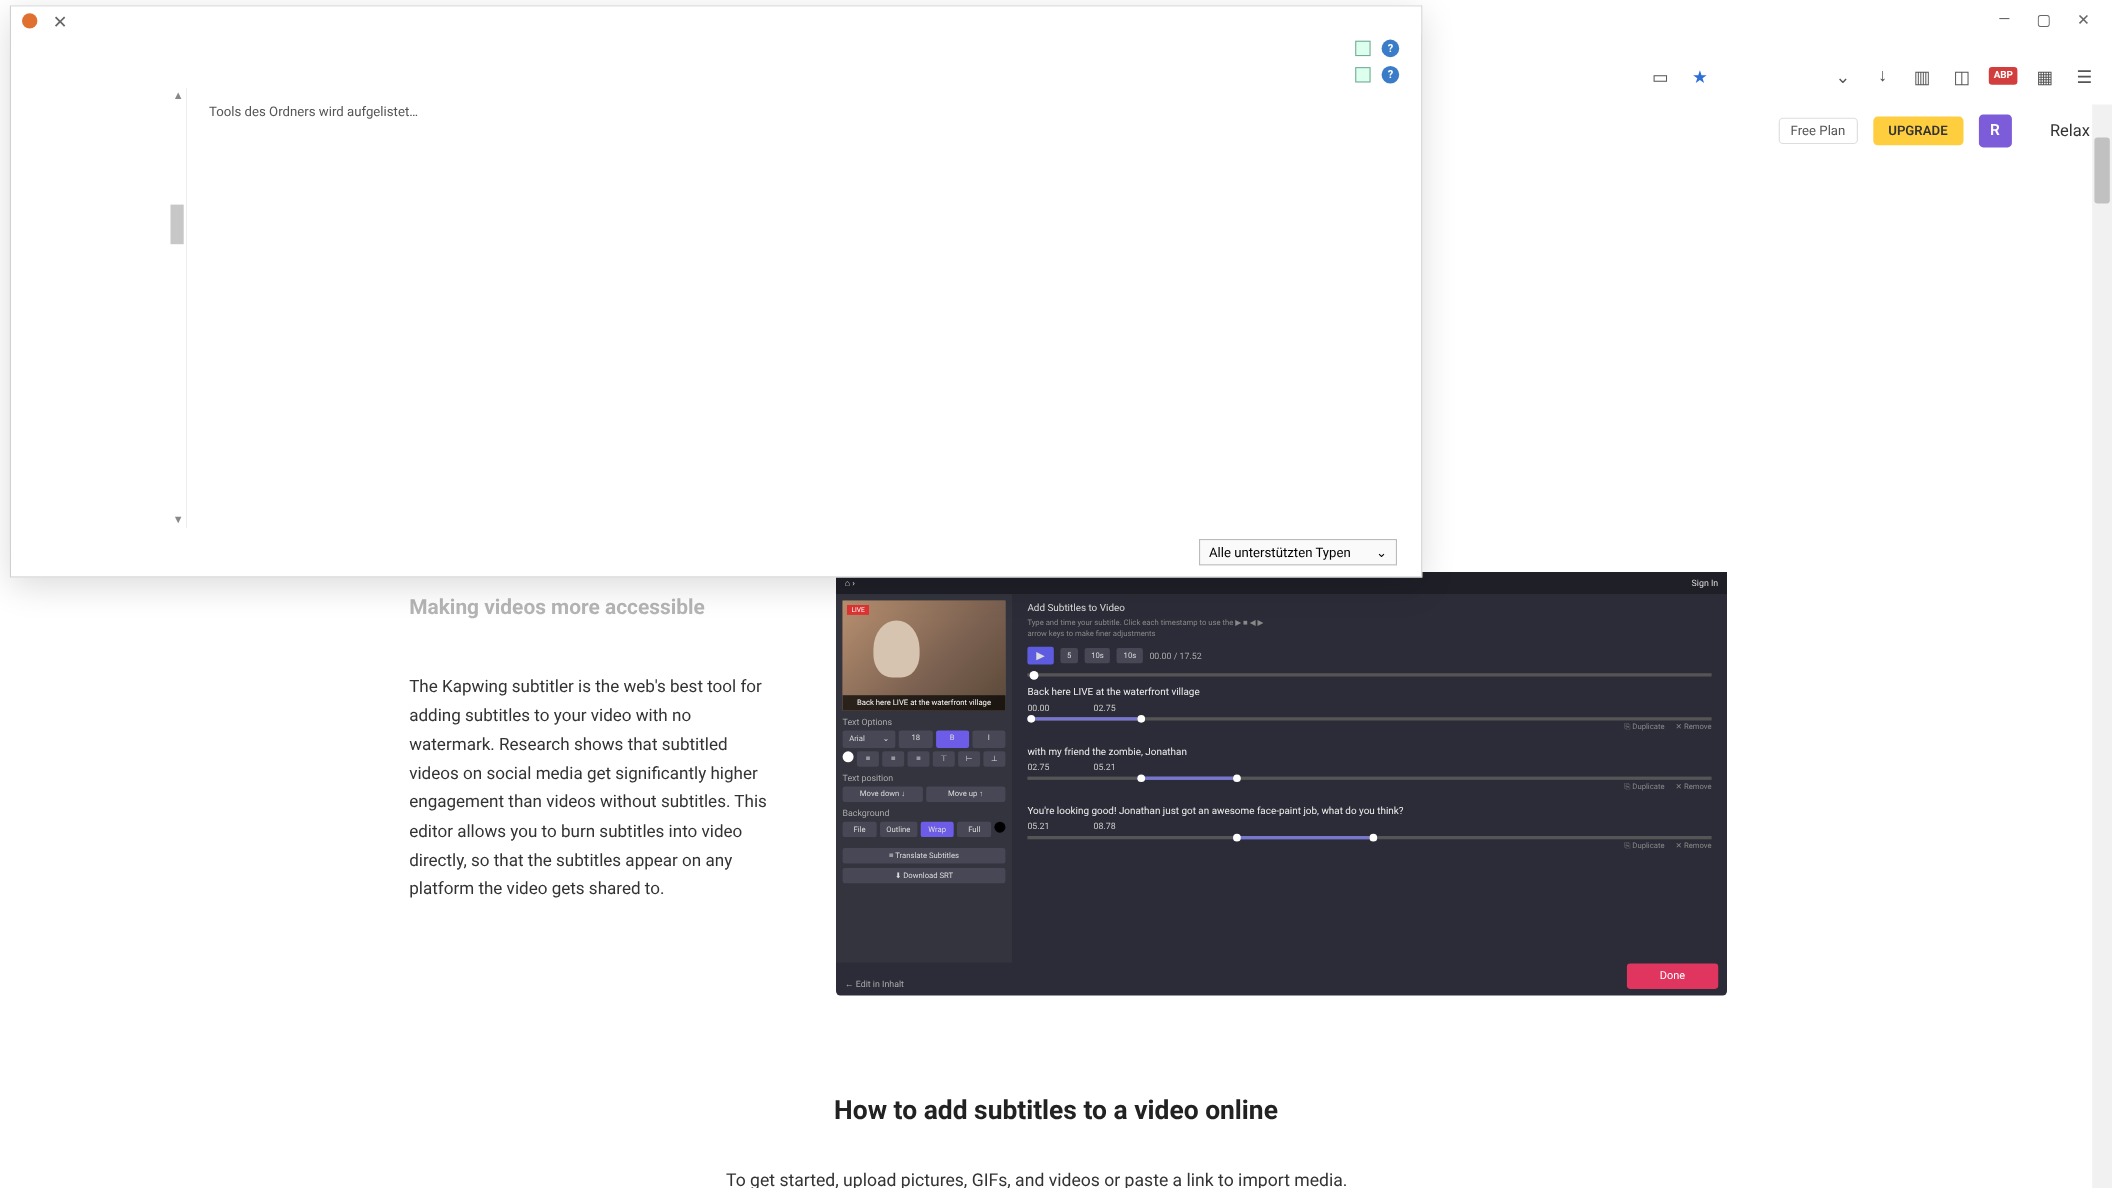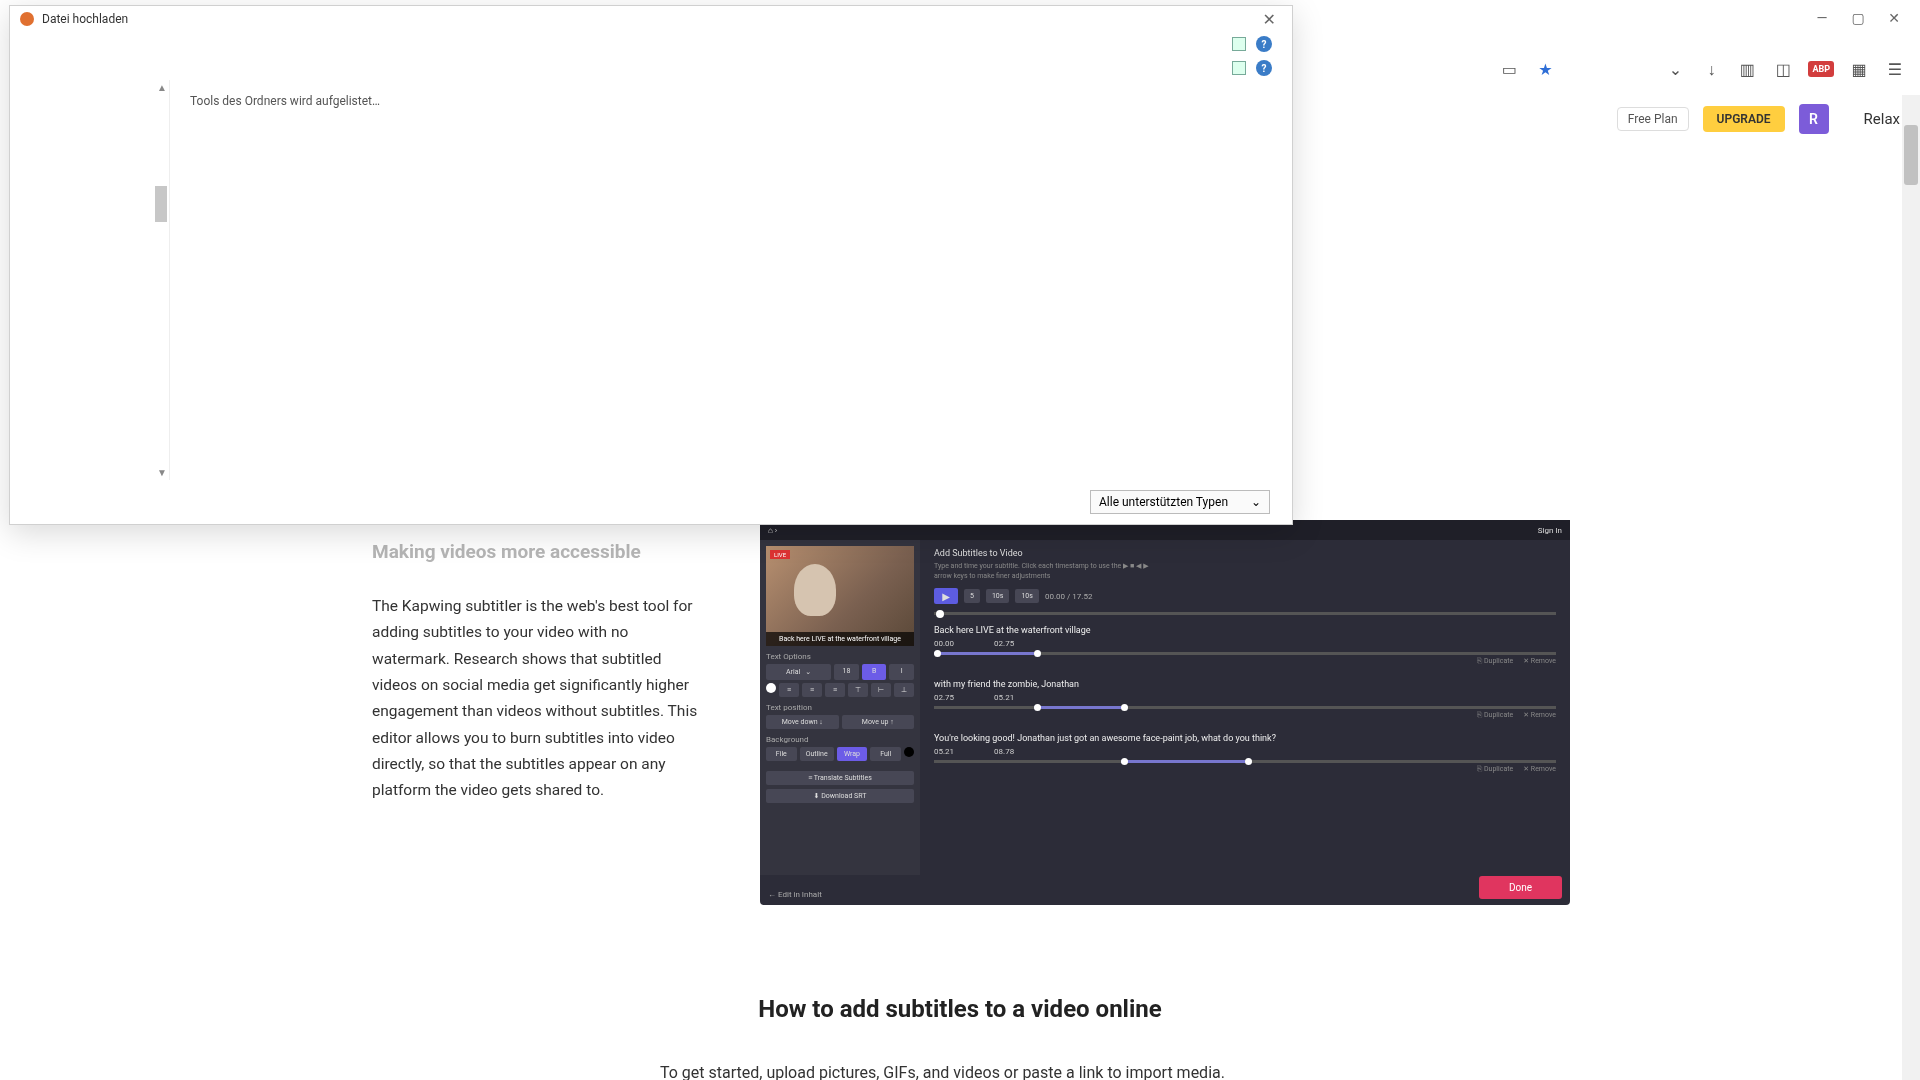--- a/index.html
+++ b/index.html
@@ -31,36 +31,36 @@
 .hero-sub { font-size: 18px; color: #bbb; margin-bottom: 36px; }
 .hero-ctas { display: flex; justify-content: center; align-items: center; gap: 20px; }
 .get-started { background: rgba(93,92,224,0.3); color: #fff; padding: 14px 36px; border-radius: 4px; font-size: 16px; font-weight: 600; }
 .or-txt { color: #bbb; font-size: 14px; }
 .upload-file { color: #999; font-size: 16px; font-weight: 600; }
 .paste-url { border: 1px solid #e0e0e0; padding: 12px 20px; border-radius: 4px; color: #ccc; width: 250px; text-align: left; }
 
 
 .section-wrap { display: flex; padding: 40px 350px 0 372px; gap: 60px; }
 .section-left { flex: 1; max-width: 340px; }
-.section-title { font-size: 19px; font-weight: 700; color: #b5b5b5; margin-bottom: 30px; }
+.section-title { font-size: 19px; font-weight: 700; color: #b5b5b5; margin-bottom: 48px; }
 .section-body { font-size: 15.5px; line-height: 1.7; color: #333; }
 
 
 .editor-preview { width: 810px; height: 385px; background: #2c2c38; border-radius: 4px; position: relative; font-size: 10px; color: #ddd; }
 .editor-top { height: 20px; background: #1f1f28; display: flex; justify-content: space-between; align-items: center; padding: 0 8px; font-size: 8px; }
 .editor-main { display: flex; height: calc(100% - 50px); }
 .editor-left-panel { width: 160px; background: #34343f; padding: 6px; }
 .video-thumb { width: 148px; height: 100px; background: #8a7050; position: relative; margin-bottom: 6px; }
 .live-badge { position: absolute; top: 4px; left: 4px; background: #d33; color: #fff; font-size: 6px; padding: 1px 4px; }
 .thumb-caption { position: absolute; bottom: 0; left: 0; right: 0; background: rgba(0,0,0,0.7); color: #fff; font-size: 7px; padding: 3px; text-align: center; }
 .panel-label { font-size: 8px; margin: 6px 0 3px; color: #aaa; }
 .panel-row { display: flex; gap: 3px; margin-bottom: 3px; }
 .panel-chip { background: #474755; padding: 3px 6px; font-size: 7px; border-radius: 2px; flex: 1; text-align: center; }
 .panel-chip.active { background: #6c5ce7; }
-.panel-select { background: #474755; padding: 4px 20px; font-size: 7px; border-radius: 2px; display: flex; justify-content: space-between; }
+.panel-select { background: #474755; padding: 4px 6px; font-size: 7px; border-radius: 2px; display: flex; justify-content: space-between; }
 .color-dot { width: 10px; height: 10px; border-radius: 50%; background: #fff; }
 .editor-right-panel { flex: 1; padding: 8px 14px; }
 .editor-hint { font-size: 7px; color: #888; margin-bottom: 2px; }
 .editor-controls { display: flex; align-items: center; gap: 6px; margin: 8px 0; }
 .play-btn { background: #5d5ce0; width: 24px; height: 16px; border-radius: 2px; display:flex;align-items:center;justify-content:center; }
 .ctrl-chip { background: #474755; padding: 3px 6px; font-size: 7px; border-radius: 2px; }
 .time-txt { font-size: 8px; color: #aaa; }
 .progress-line { height: 3px; background: #555; position: relative; margin: 6px 0 10px; }
 .progress-dot { width: 8px; height: 8px; background: #fff; border-radius: 50%; position: absolute; top: -2.5px; left: 2px; }
 .subtitle-entry { margin-bottom: 14px; }
@@ -282,21 +282,20 @@
   </div>
 </div>
 
 <div class="scrollbar-right">
   <div class="scroll-thumb-main"></div>
 </div>
 
 <div class="file-dialog">
   <div class="dialog-titlebar">
     <div class="dialog-icon"></div>
-    <div class="dialog-title">Datei hochladen</div>
     <div class="dialog-close">✕</div>
   </div>
   <div class="dialog-toolbar-row">
     <div class="tb-sq"></div>
     <div class="tb-q">?</div>
   </div>
   <div class="dialog-toolbar-row">
     <div class="tb-sq"></div>
     <div class="tb-q">?</div>
   </div>

